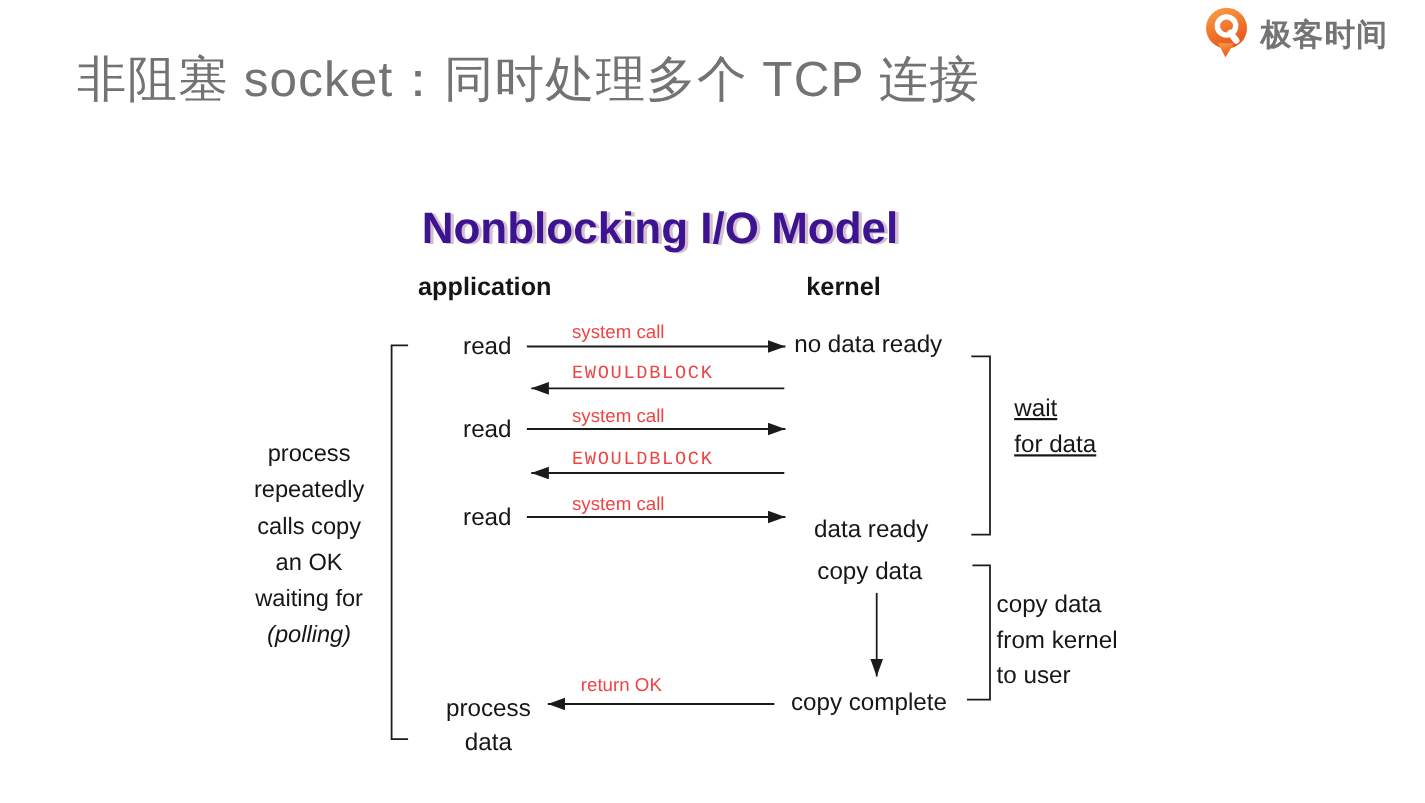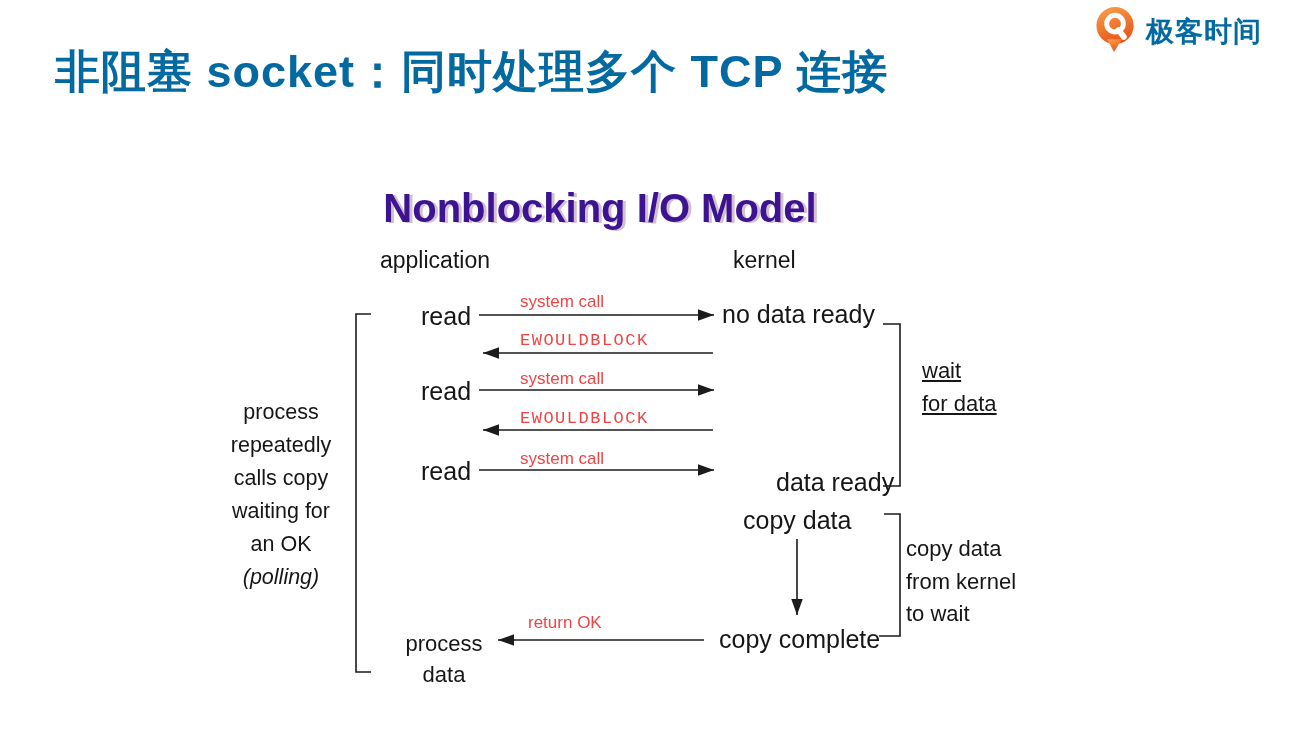--- a/index.html
+++ b/index.html
@@ -9,79 +9,79 @@
     position: relative;
     width: 1295px;
     height: 730px;
     background: #ffffff;
     overflow: hidden;
   }
 
   
   .page-title {
     position: absolute;
-    left: 55px;
+    left: 70px;
     top: 42px;
     font-size: 45px;
-    font-weight: 700;
+    font-weight: 400;
     letter-spacing: 1px;
-    color: #0369a1;
+    color: #737373;
     white-space: nowrap;
   }
   .brand {
     position: absolute;
     top: 6px;
     right: 33px;
     display: flex;
     align-items: center;
     gap: 8px;
   }
   .brand-text {
     font-size: 28px;
     font-weight: bold;
-    color: #0369a1;
+    color: #737373;
     letter-spacing: 1px;
   }
 
   
   .diagram { position: absolute; inset: 0; }
   .overlay { position: absolute; left: 0; top: 0; pointer-events: none; }
 
   .d-title {
     position: absolute;
     left: 300px; top: 186px; width: 600px;
     text-align: center;
     font-size: 40px;
     font-weight: bold;
     color: #3c1391;
     text-shadow: 3px 1px 0 rgba(178, 136, 164, 0.55);
     white-space: nowrap;
   }
   .col-head {
     position: absolute;
     font-size: 23px;
-    font-weight: normal;
+    font-weight: bold;
     color: #161616;
     line-height: 1;
   }
   .col-app { left: 380px; top: 249px; }
   .col-kernel { left: 733px; top: 249px; }
 
   .t {
     position: absolute;
-    font-size: 25px;
+    font-size: 22px;
     color: #161616;
     line-height: 1;
     white-space: nowrap;
   }
   .read1 { left: 421px; top: 304px; }
   .read2 { left: 421px; top: 379px; }
   .read3 { left: 421px; top: 459px; }
   .no-data-ready { left: 722px; top: 302px; }
-  .data-ready    { left: 740px; top: 470px; margin-left: 36px; }
+  .data-ready    { left: 740px; top: 470px; }
   .copy-data     { left: 743px; top: 508px; }
   .copy-complete { left: 719px; top: 627px; }
 
   .process-data {
     position: absolute;
     left: 398px; top: 628px; width: 92px;
     font-size: 22px; color: #161616;
     line-height: 31px; text-align: center;
   }
 
@@ -195,29 +195,29 @@
 
     <div class="process-data">
       <div>process</div>
       <div>data</div>
     </div>
 
     <div class="left-note">
       <div>process</div>
       <div>repeatedly</div>
       <div>calls copy</div>
+      <div>an OK</div>
       <div>waiting for</div>
-      <div>an OK</div>
       <div class="em">(polling)</div>
     </div>
 
     <div class="side-note wait-note">
       <div>wait</div>
       <div>for data</div>
     </div>
     <div class="side-note copy-note">
       <div>copy data</div>
       <div>from kernel</div>
-      <div>to wait</div>
+      <div>to user</div>
     </div>
 
   </div>
 </div>
 
 </body></html>

